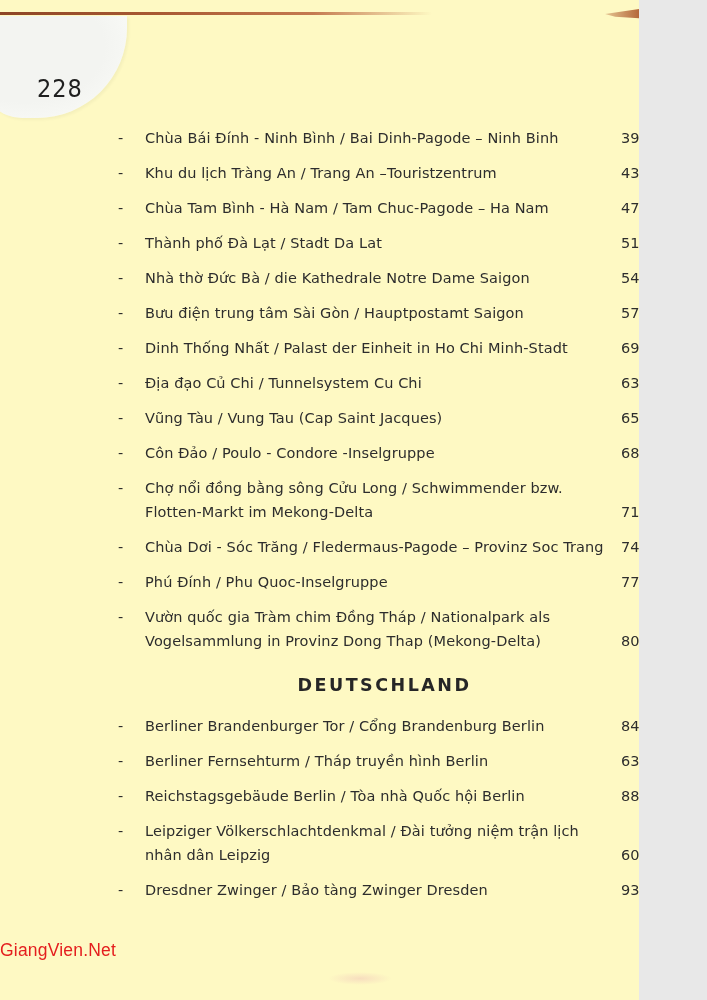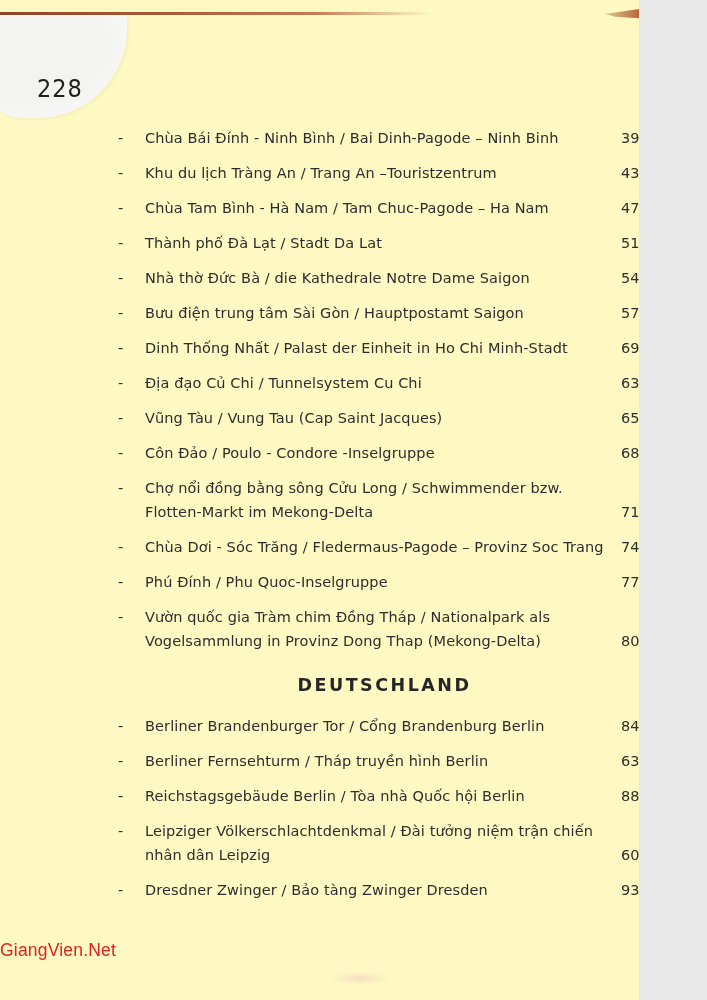--- a/index.html
+++ b/index.html
@@ -226,21 +226,21 @@
   </div>
 
   <div class="row">
     <span class="dash">-</span>
     <span class="title">Reichstagsgebäude Berlin / Tòa nhà Quốc hội Berlin</span>
     <span class="pagenum">88</span>
   </div>
 
   <div class="row">
     <span class="dash">-</span>
-    <span class="title">Leipziger Völkerschlachtdenkmal / Đài tưởng niệm trận chiến nhân dân Leipzig</span>
+    <span class="title">Leipziger Völkerschlachtdenkmal / Đài tưởng niệm trận lịch nhân dân Leipzig</span>
     <span class="pagenum">60</span>
   </div>
 
   <div class="row">
     <span class="dash">-</span>
     <span class="title">Dresdner Zwinger / Bảo tàng Zwinger Dresden</span>
     <span class="pagenum">93</span>
   </div>
 </div>
 

